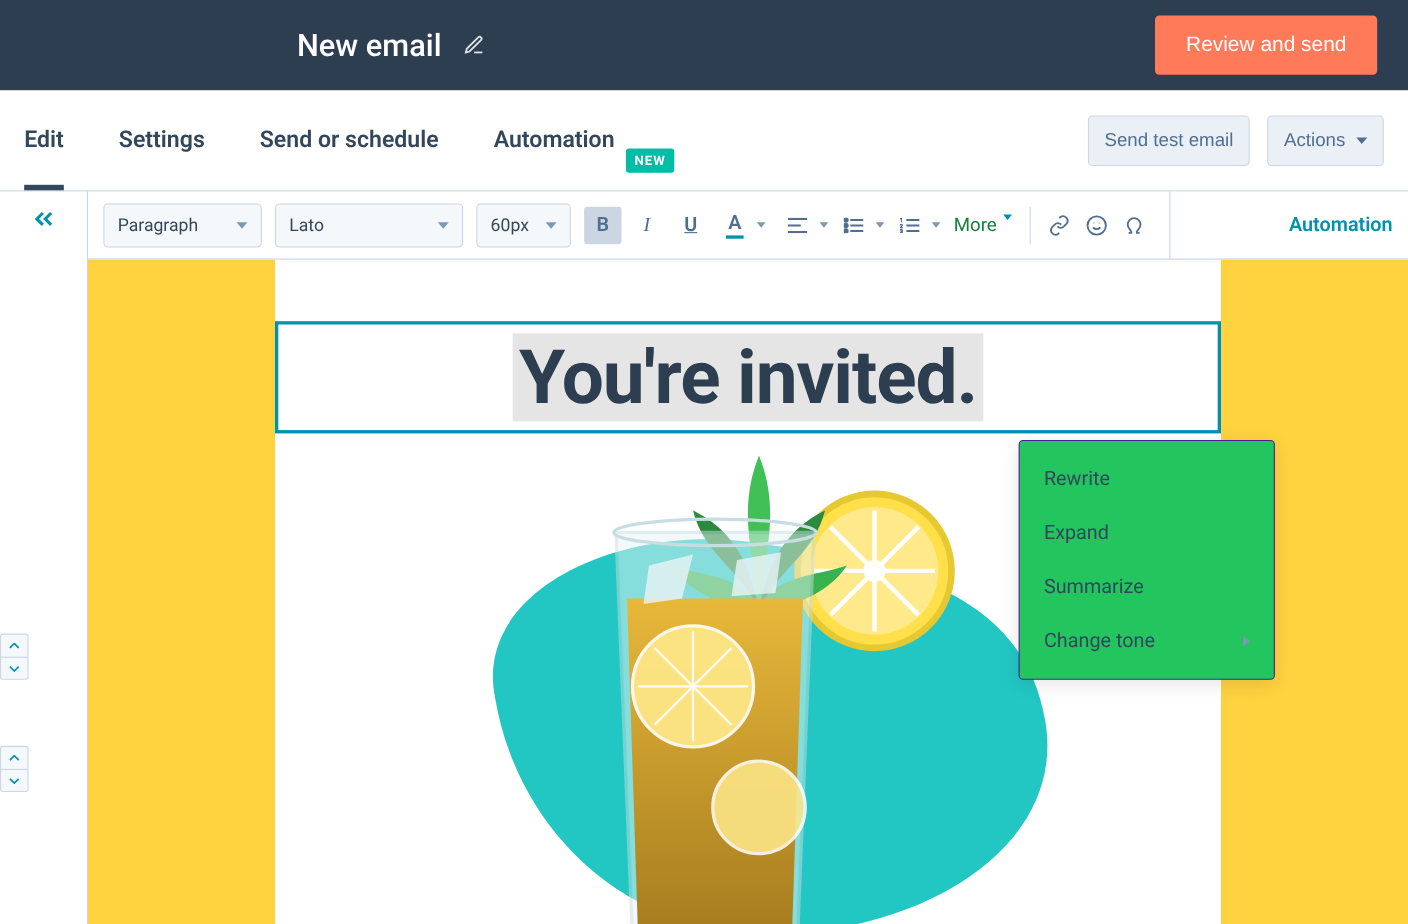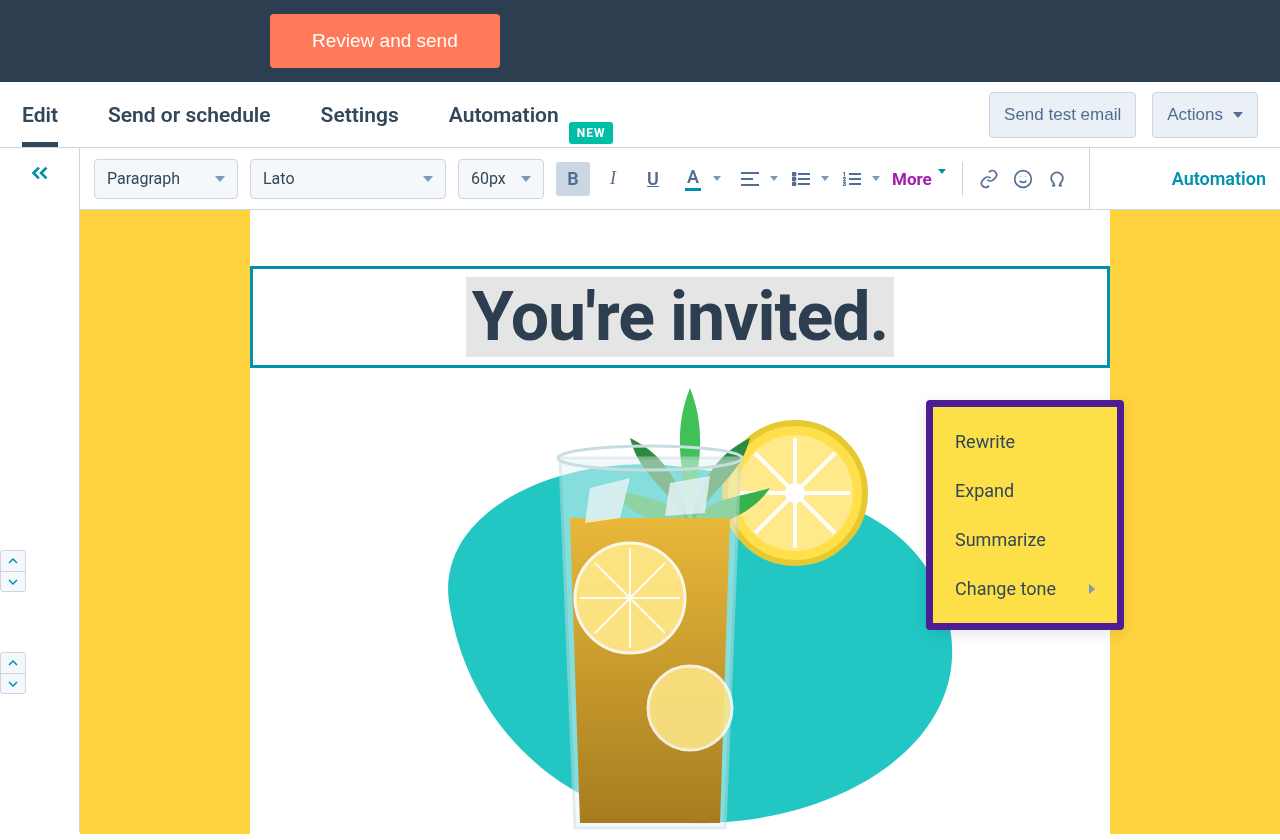--- a/index.html
+++ b/index.html
@@ -3,24 +3,24 @@
   <meta charset="utf-8">
   <style>
     * { box-sizing: border-box; margin: 0; padding: 0; }
     body { font-family: -apple-system, BlinkMacSystemFont, "Segoe UI", Roboto, Helvetica, Arial, sans-serif; background: #fff; width: 1280px; height: 840px; overflow: hidden; position: relative; }
 
     
     .topbar { height: 82px; background: #2d3e50; display: flex; align-items: center; justify-content: space-between; padding: 0 28px 0 270px; }
     .title-wrap { display: flex; align-items: center; gap: 20px; }
     .email-title { color: #fff; font-size: 28px; font-weight: 500; }
     .edit-icon { color: #fff; opacity: .85; }
-    .review-btn { background: #ff7a59; color: #fff; border: none; border-radius: 4px; font-size: 19px; font-weight: 500; padding: 16px 42px; cursor: pointer; }
-
-    
-    .tabs-row { height: 66px; border-bottom: 1px solid #cbd6e2; display: flex; align-items: stretch; padding: 0 22px; justify-content: space-between; }
+    .review-btn { background: #ff7a59; color: #fff; border: none; border-radius: 4px; font-size: 19px; font-weight: 500; padding: 16px 28px; cursor: pointer; }
+
+    
+    .tabs-row { height: 92px; border-bottom: 1px solid #cbd6e2; display: flex; align-items: stretch; padding: 0 22px; justify-content: space-between; }
     .tabs { display: flex; align-items: center; gap: 50px; }
     .tab { font-size: 21px; font-weight: 600; color: #33475b; display: flex; align-items: center; height: 100%; cursor: pointer; }
     .tab.active { border-bottom: 5px solid #33475b; padding-top: 5px; }
     .new-badge { background: #00bda5; color: #fff; font-size: 12px; font-weight: 700; padding: 4px 8px; border-radius: 3px; margin-left: 10px; letter-spacing: 1px; margin-top: 36px; }
     .tab-actions { display: flex; align-items: center; gap: 16px; }
     .sec-btn { background: #eaf0f6; border: 1px solid #cbd6e2; color: #506e91; font-size: 17px; border-radius: 4px; padding: 12px 14px; cursor: pointer; display: flex; align-items: center; gap: 6px; }
     .caret-down { width: 0; height: 0; border-left: 5px solid transparent; border-right: 5px solid transparent; border-top: 6px solid #506e91; display: inline-block; margin-left: 4px; }
 
     
     .editor-row { display: flex; }
@@ -30,77 +30,86 @@
     .stepper { width: 26px; border:1px solid #cbd6e2; border-radius:3px; background:#f5f8fa; display:flex; flex-direction:column; overflow:hidden;}
     .stepper.one { margin-top: 390px;}
     .stepper.two { margin-top: 60px;}
     .stp-btn { height: 20px; display:flex; align-items:center; justify-content:center; color:#0091ae; font-size:11px; cursor:pointer;}
     .stp-btn + .stp-btn { border-top:1px solid #cbd6e2;}
 
     .main-col { flex: 1; }
     .toolbar { height: 62px; border-bottom: 1px solid #cbd6e2; display: flex; align-items: center; padding: 0 14px; gap: 12px; }
     .tb-select { border: 1px solid #cbd6e2; background: #f5f8fa; border-radius: 4px; height: 40px; display: flex; align-items: center; padding: 0 12px; color: #33475b; font-size: 16px; gap: 10px; cursor: pointer; }
     .sel-style { width: 144px; justify-content: space-between; }
-    .sel-font { width: 196px; justify-content: space-between; }
+    .sel-font { width: 171px; justify-content: space-between; }
     .sel-size { width: 86px; justify-content: space-between; }
     .caret-g { width: 0; height: 0; border-left: 5px solid transparent; border-right: 5px solid transparent; border-top: 6px solid #7c98b6; }
 
     .tb-group { display: flex; align-items: center; gap: 6px; }
     .tb-btn { width: 34px; height: 34px; display: flex; align-items: center; justify-content: center; color: #506e91; cursor: pointer; border-radius: 3px; }
     .tb-btn.active { background: #cbd6e2; }
     .tb-btn .lbl { font-size: 18px; font-weight: 600; }
     .tb-btn.italic .lbl { font-style: italic; font-family: Georgia, serif; font-weight: 500;}
     .tb-btn.underline .lbl { text-decoration: underline; }
     .txtcolor { display:flex; flex-direction:column; align-items:center;}
     .txtcolor .bar { width:16px; height:3px; background:#0091ae; margin-top:1px;}
     .sm-caret { width:0;height:0;border-left:4px solid transparent;border-right:4px solid transparent;border-top:5px solid #7c98b6; margin-left:3px;}
     .combo { display:flex; align-items:center;}
 
-    .more-link { color:#a21caf; font-weight:700; font-size:17px; display:flex; align-items:flex-start; cursor:pointer;}
+    .more-link { color:#15803d; font-weight:400; font-size:17px; display:flex; align-items:flex-start; cursor:pointer;}
     .divider { width: 1px; height: 34px; background: #cbd6e2; margin: 0 4px; }
     .extra-icons { display:flex; gap:14px; color:#506e91; }
     .personalize { color:#0091ae; font-weight:600; font-size:18px; margin-left:auto; cursor:pointer; padding-left:10px;}
     .divider-tall { width:1px; height:62px; background:#cbd6e2; }
 
     
     .canvas-wrap { height: 624px; overflow: hidden; background: #ffd23f; display:flex; justify-content:center;}
     .email-body { width: 860px; background: #fff; margin-top: 0; position:relative; height:100%;}
     .headline-box { margin: 56px 0 0 0; border: 3px solid #0091ae; padding: 8px 0; text-align: center; }
     .headline { font-size: 68px; font-weight: 700; color: #2d3e50; letter-spacing: -1px; display:inline-block; background:#e5e5e5; padding: 0 6px;}
 
     .hero { position: relative; height: 430px; margin-top: 20px;}
     .blob { position:absolute; left:120px; top:40px; }
     .glass-wrap { position:absolute; left:270px; top:30px; }
     .lemon-slice { position:absolute; left:470px; top:30px;}
     .mint { position:absolute; left:350px; top:-10px;}
 
     
-    .ctx-menu { position: absolute; left: 926px; top: 400px; width: 198px; background: #fde047; border: 7px solid #4c1d95; border-radius: 4px; box-shadow: 0 4px 16px rgba(0,0,0,.1); padding: 10px 0; }
+    .ctx-menu { position: absolute; left: 926px; top: 400px; width: 233px; background: #22c55e; border: 1px solid #4c1d95; border-radius: 4px; box-shadow: 0 4px 16px rgba(0,0,0,.1); padding: 10px 0; }
     .ctx-item { padding: 14px 22px; font-size: 18px; color: #33475b; display:flex; justify-content:space-between; align-items:center; cursor:pointer;}
     .chev-right { width:0;height:0;border-top:5px solid transparent;border-bottom:5px solid transparent;border-left:6px solid #7c98b6;}
 
     svg { display:block; }
   </style>
 </head>
 <body>
 
 <div class="topbar">
+  <div class="title-wrap">
+    <span class="email-title">New email</span>
+    <span class="edit-icon">
+      <svg width="20" height="20" viewBox="0 0 24 24" fill="none" stroke="currentColor" stroke-width="2">
+          <path d="M12 20h9"></path>
+          <path d="M16.5 3.5a2.1 2.1 0 0 1 3 3L7 19l-4 1 1-4L16.5 3.5z"></path>
+        </svg>
+    </span>
+  </div>
   <button class="review-btn">Review and send</button>
 </div>
 
 <div class="tabs-row">
   <div class="tabs">
     <div class="tab active">
         <span>Edit</span>
       </div>
     <div class="tab">
+        <span>Settings</span>
+      </div>
+    <div class="tab">
         <span>Send or schedule</span>
-      </div>
-    <div class="tab">
-        <span>Settings</span>
       </div>
     <div class="tab">
       <span>Automation</span>
       <span class="new-badge">NEW</span>
     </div>
   </div>
   <div class="tab-actions">
     <button class="sec-btn">
         <span>Send test email</span>
       </button>

